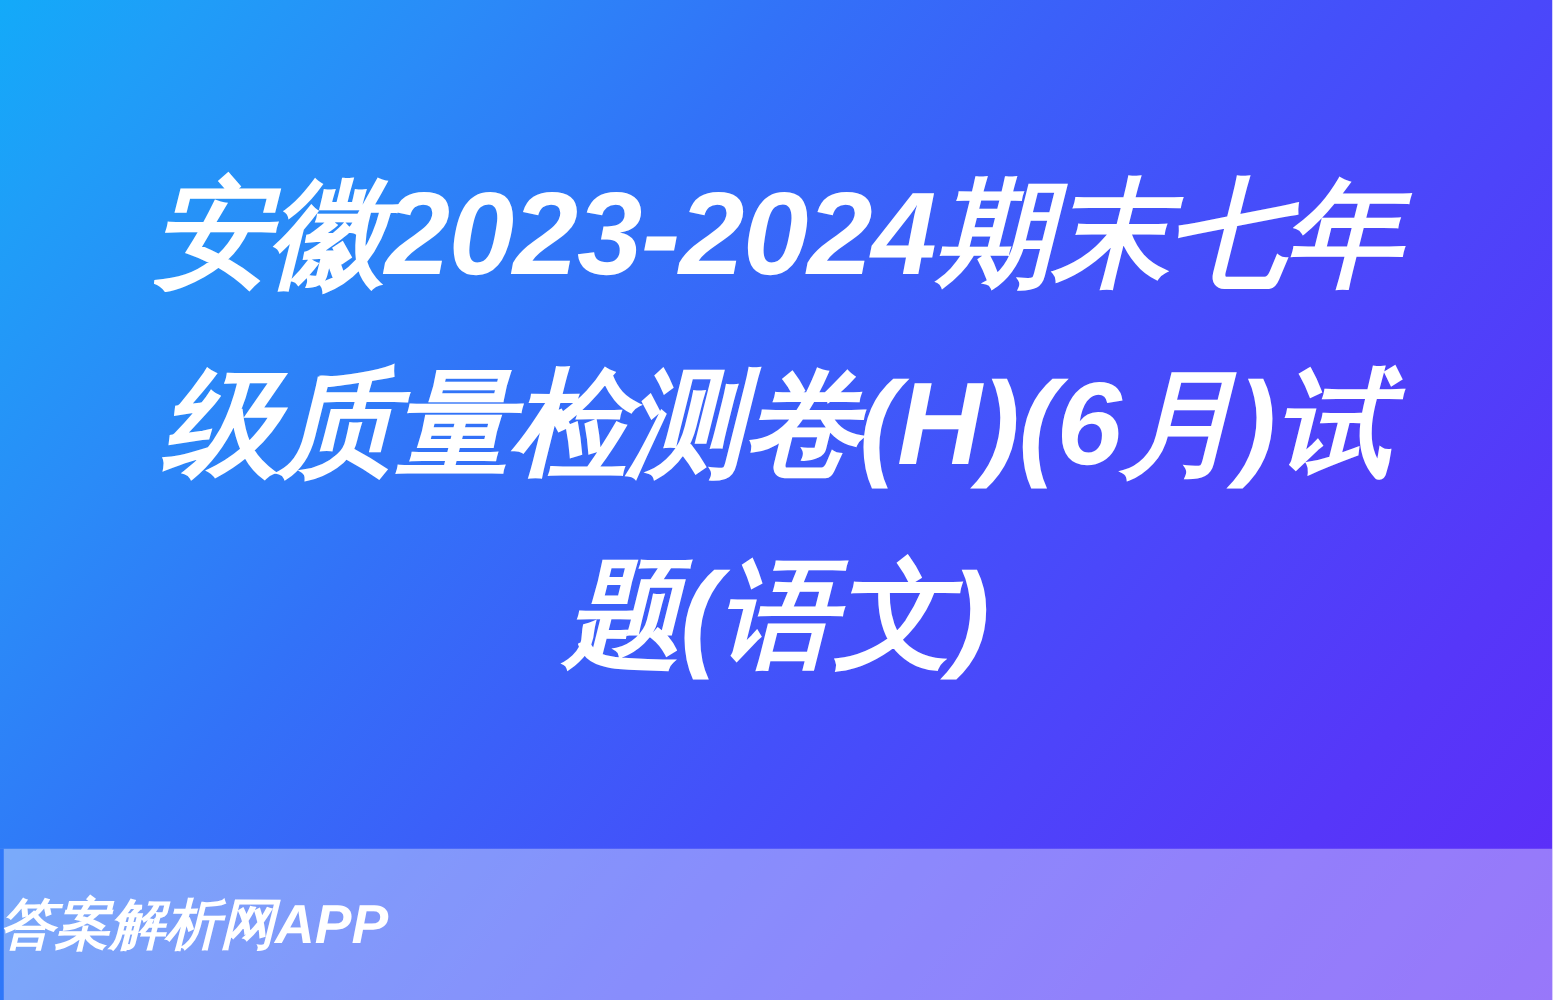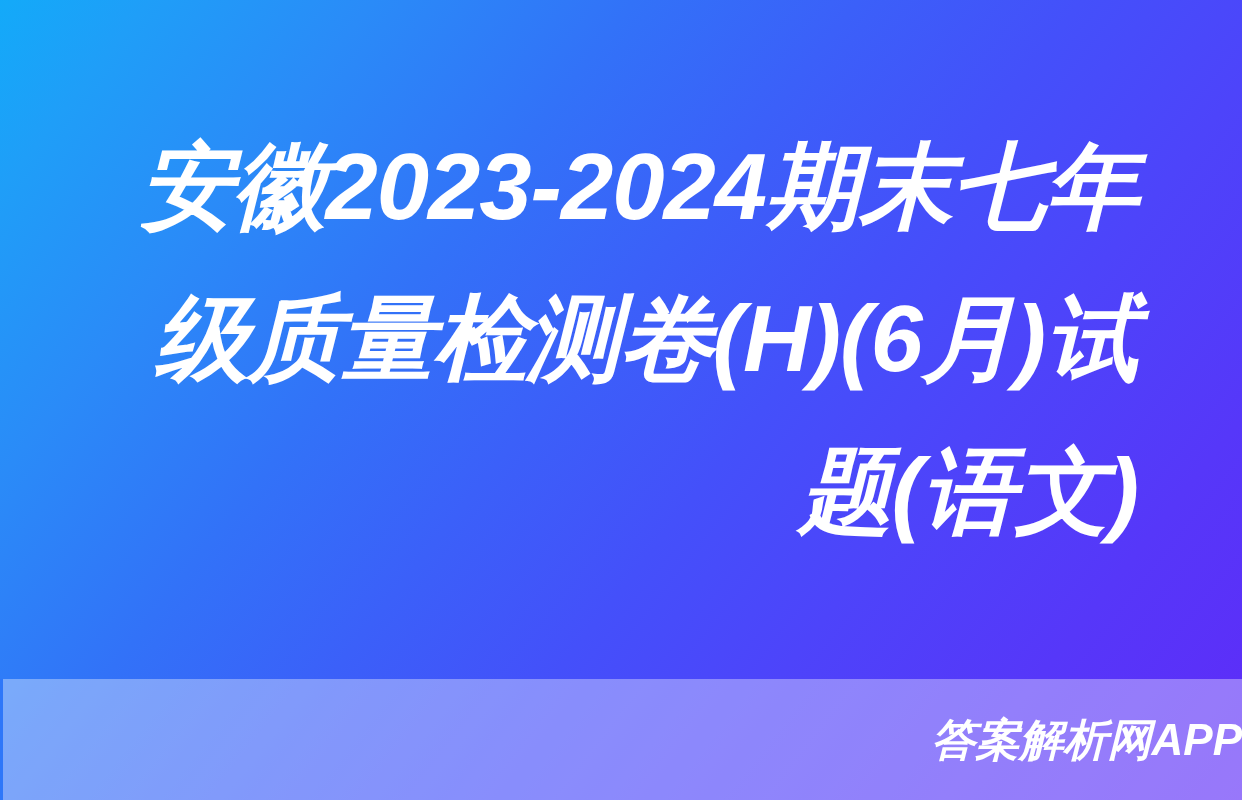--- a/index.html
+++ b/index.html
@@ -41,21 +41,21 @@
     display: flex;
     align-items: center;
     justify-content: center;
     box-sizing: border-box;
     padding: 0 104px;
   }
 
   .title-text {
     margin: 0;
     width: 100%;
-    text-align: right;
+    text-align: center;
     color: #ffffff;
     font-family: "Liberation Sans", "DejaVu Sans", sans-serif;
     font-size: 94px;
     font-weight: 700;
     font-style: italic;
     line-height: 1.62;
     letter-spacing: -1px;
     word-break: break-all;
     text-rendering: geometricPrecision;
   }
@@ -63,21 +63,21 @@
   
   .footer-band {
     position: absolute;
     left: 0;
     right: 0;
     top: 679px;
     height: 121px;
     background: rgba(255, 255, 255, 0.36);
     display: flex;
     align-items: center;
-    justify-content: flex-end;
+    justify-content: flex-start;
   }
 
   .footer-band-edge {
     position: absolute;
     left: 0;
     top: 0;
     width: 3px;
     height: 100%;
     background: rgba(33, 110, 248, 0.85);
   }

